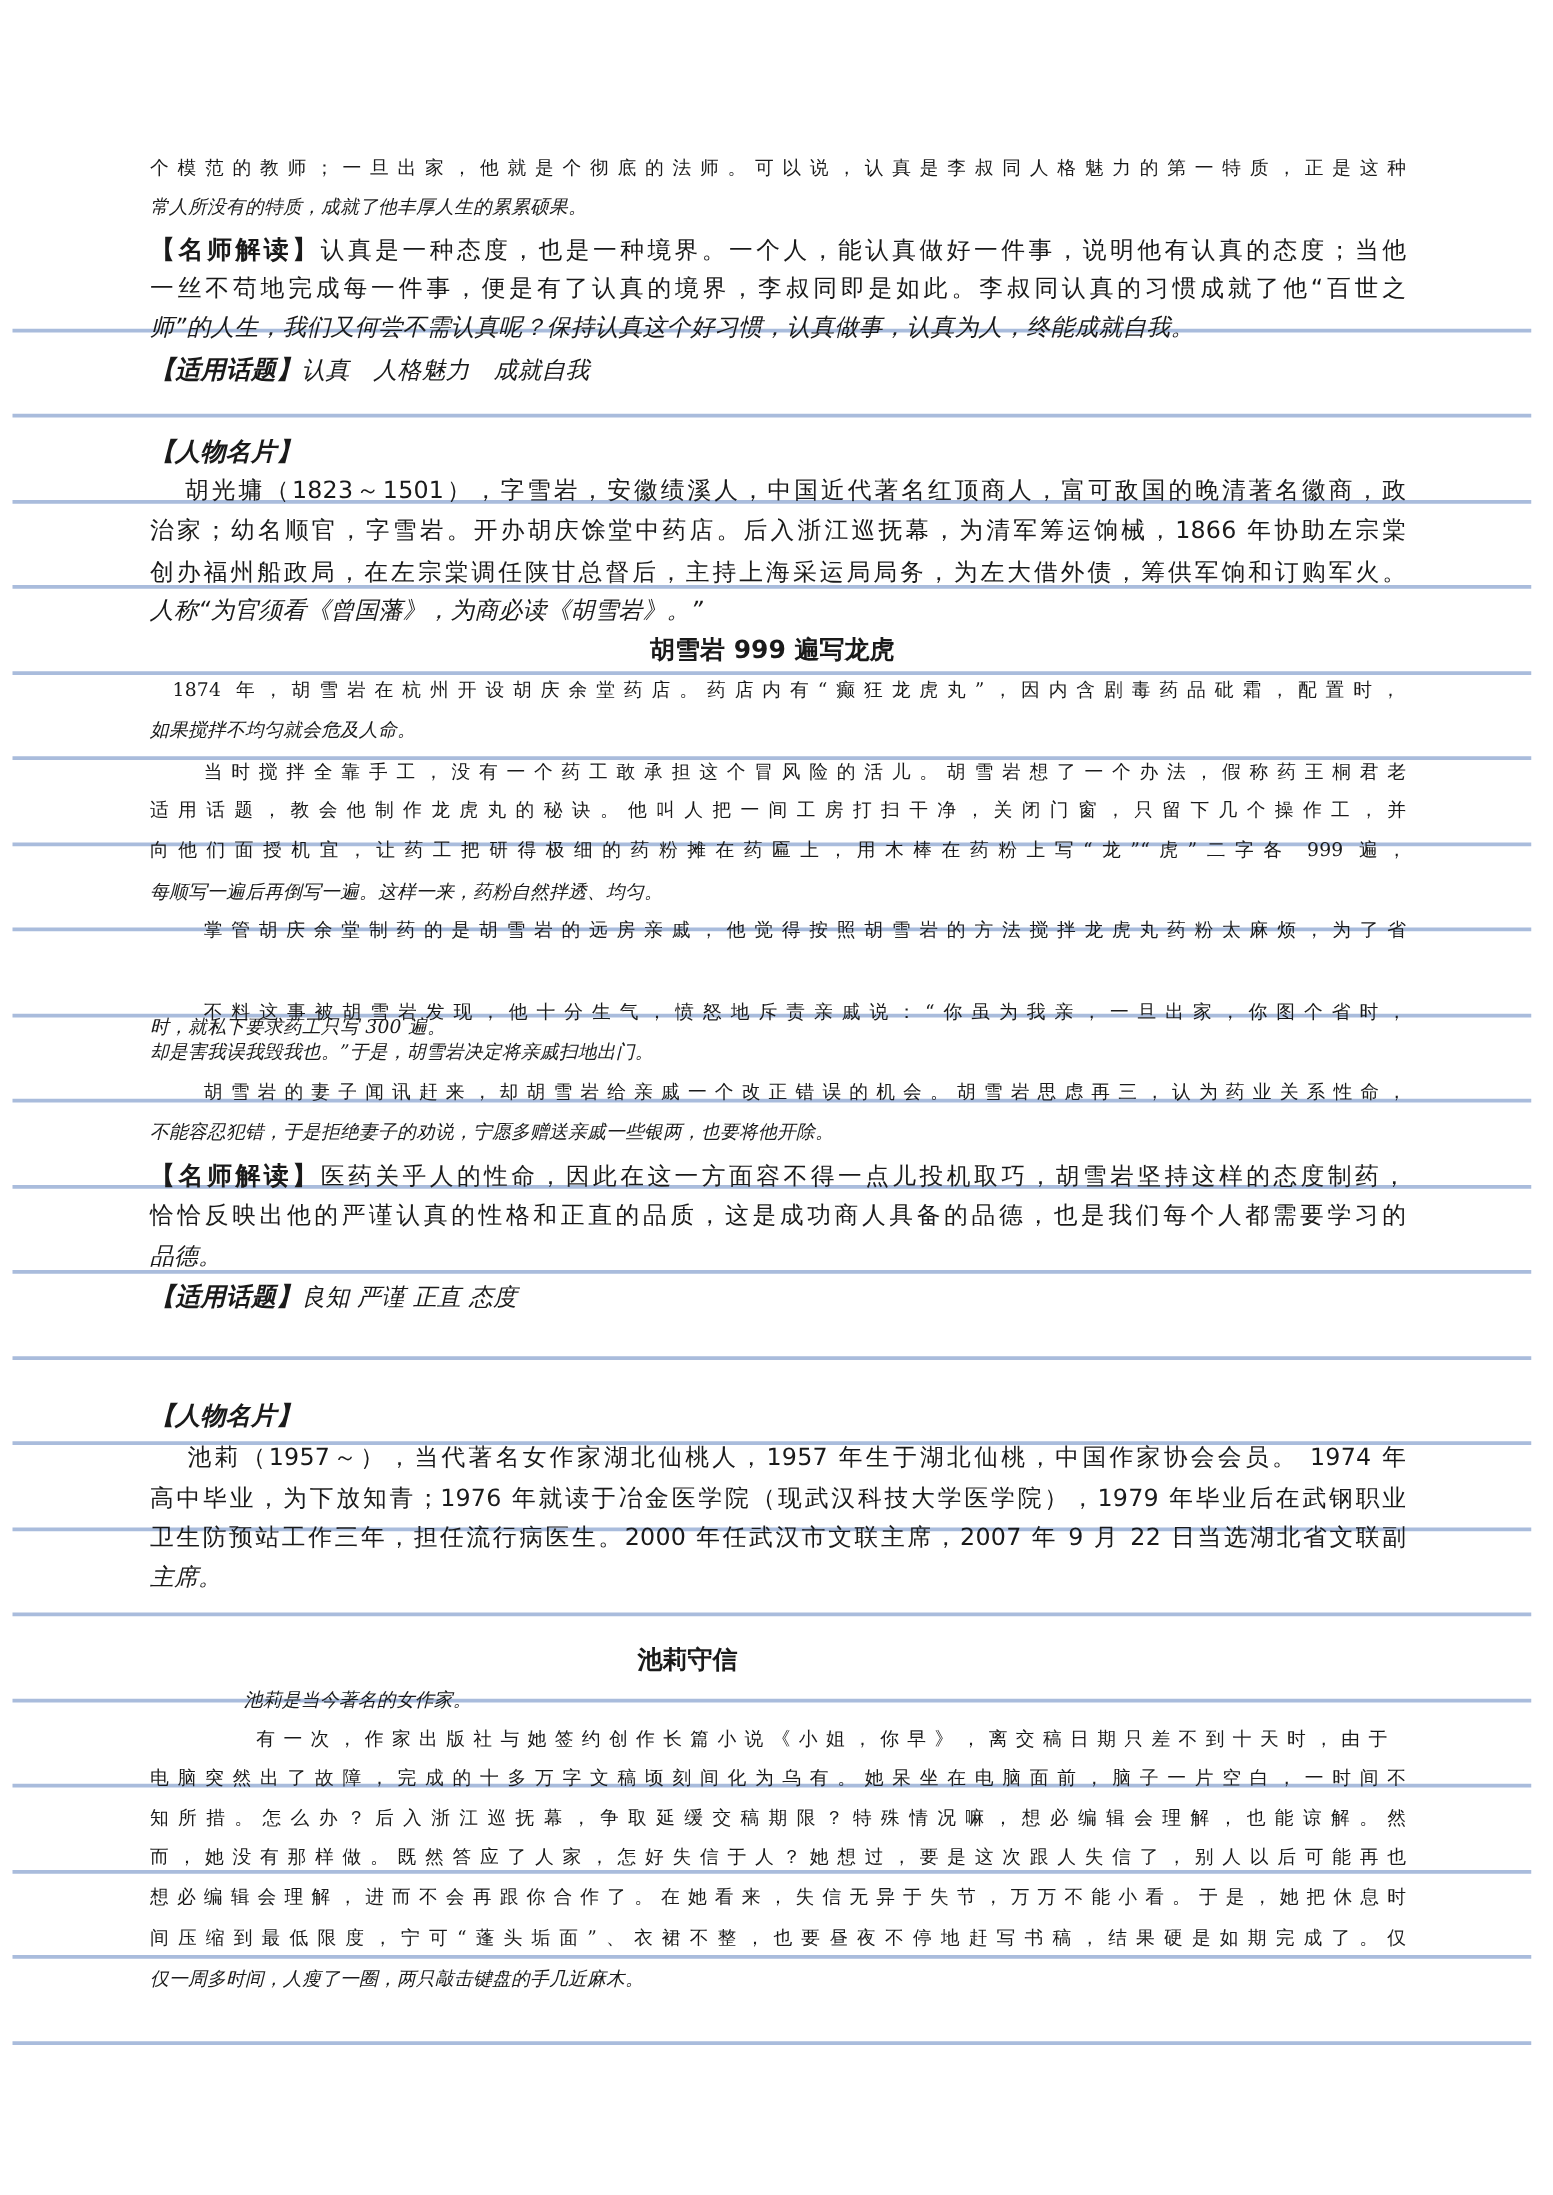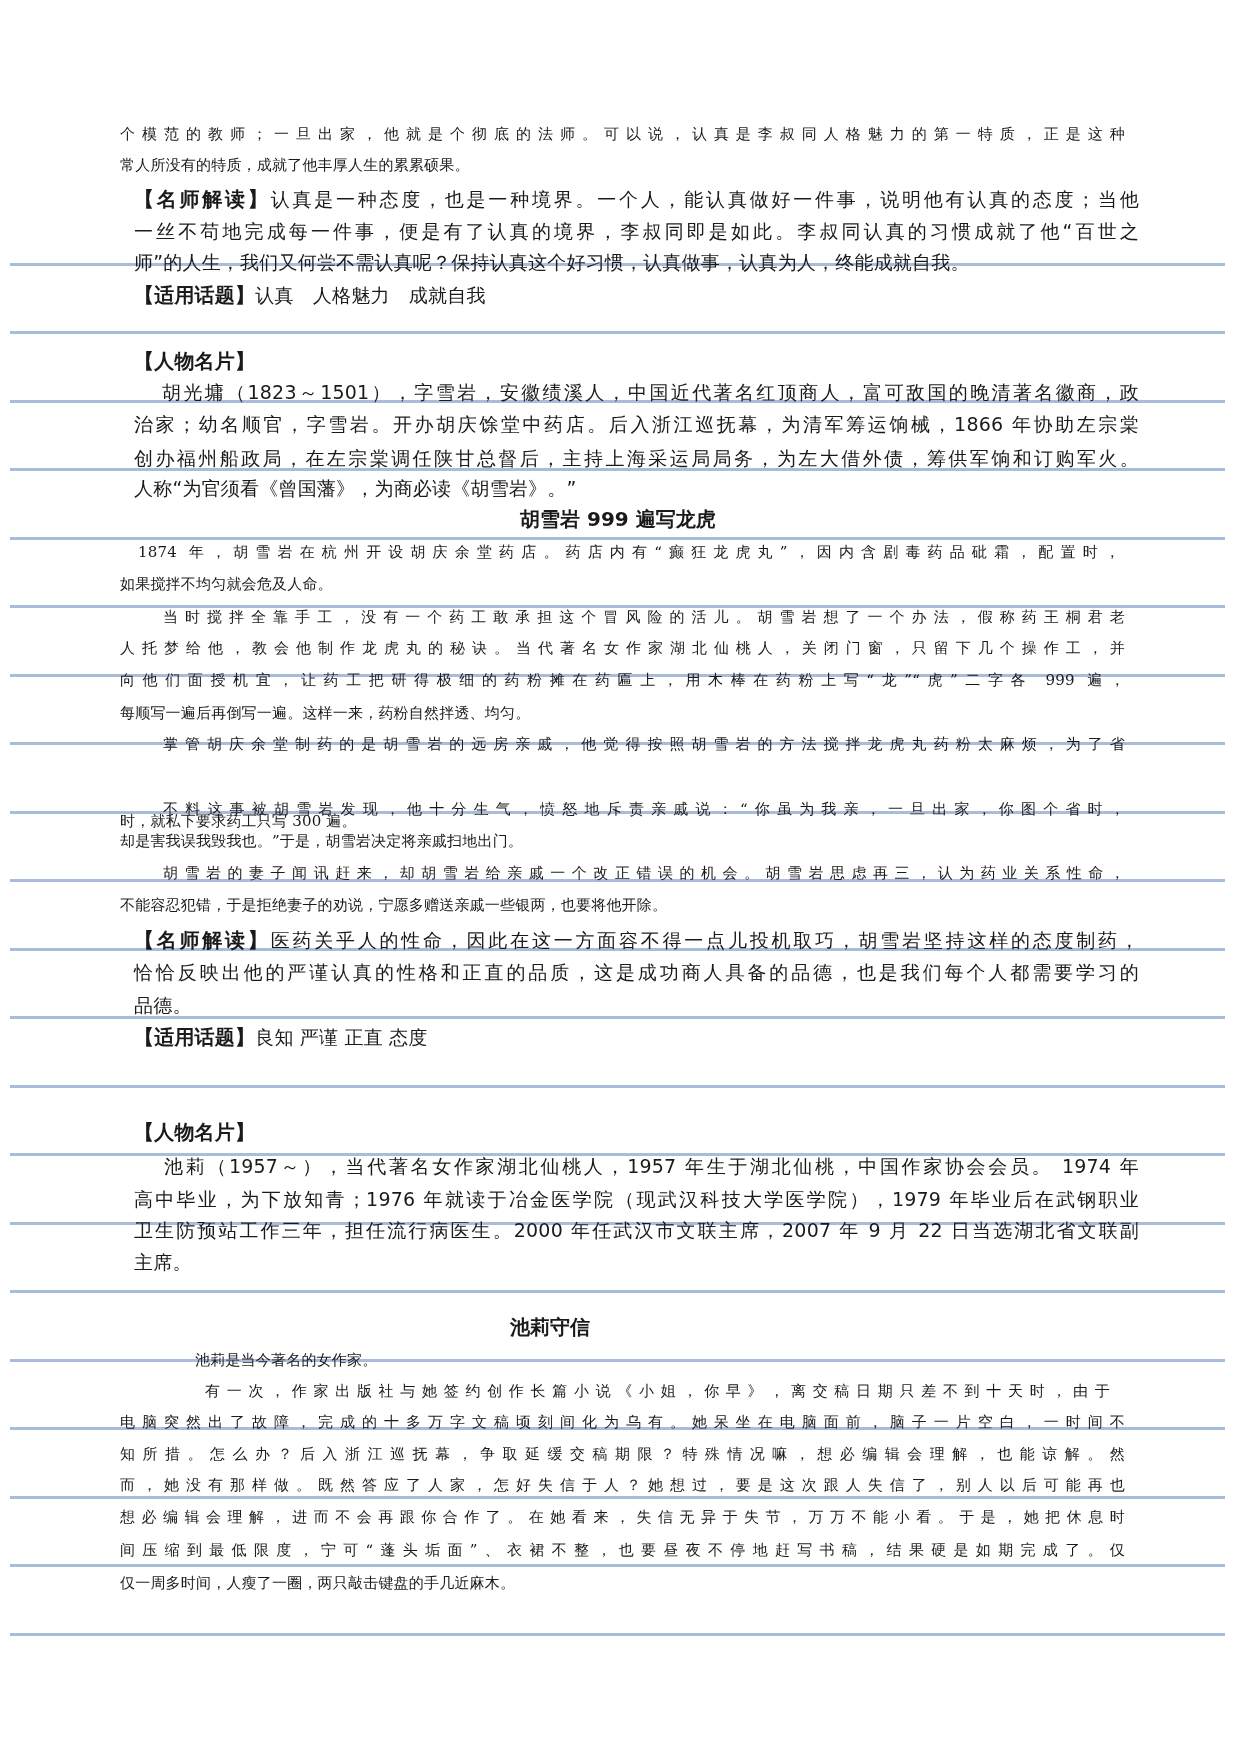--- a/index.html
+++ b/index.html
@@ -1,22 +1,22 @@
 <!DOCTYPE html>
 <html><head>
 <meta charset="utf-8">
 <style>
   html, body { margin: 0; padding: 0; background: #ffffff; }
   body { width: 1242px; height: 1756px; position: relative; overflow: hidden;
          font-family: "DejaVu Serif", "Liberation Serif", serif; color: #1a1a1a; }
   .rule { position: absolute; left: 10px; width: 1215px; height: 3px; background: #a9bcdc; }
   .ln { position: absolute; left: 120px; width: 1005px; font-size: 15px; line-height: 26px;
         white-space: nowrap; text-align: justify; text-align-last: justify; letter-spacing: 0.2px; }
-  .ln.last { text-align-last: left; }
-  .ln.sans { font-family: "DejaVu Sans", "Liberation Sans", sans-serif; font-size: 19px; margin-left: 14px; }
+  .ln.last { text-align-last: left; font-style: italic; }
+  .ln.sans { font-family: "DejaVu Sans", "Liberation Sans", sans-serif; font-size: 19px; }
   .tag { font-family: "DejaVu Sans", "Liberation Sans", sans-serif; font-weight: bold; font-size: 20px; }
   .title { position: absolute; font-family: "DejaVu Sans", "Liberation Sans", sans-serif;
            font-weight: bold; font-size: 20px; line-height: 26px; white-space: nowrap; }
 </style>
 </head>
 <body>
 
 <div>
   <div class="rule" style="top:263px"></div>
   <div class="rule" style="top:331px"></div>
@@ -55,21 +55,21 @@
   <div class="ln sans" style="top:379px; left:148px; width:977px">胡光墉（1823～1501），字雪岩，安徽绩溪人，中国近代著名红顶商人，富可敌国的晚清著名徽商，政</div>
   <div class="ln sans" style="top:411px">治家；幼名顺官，字雪岩。开办胡庆馀堂中药店。后入浙江巡抚幕，为清军筹运饷械，1866 年协助左宗棠</div>
   <div class="ln sans" style="top:445px">创办福州船政局，在左宗棠调任陕甘总督后，主持上海采运局局务，为左大借外债，筹供军饷和订购军火。</div>
   <div class="ln sans last" style="top:475px">人称“为官须看《曾国藩》，为商必读《胡雪岩》。”</div>
 
   <div class="title" style="top:506px; left:520px">胡雪岩 999 遍写龙虎</div>
 
   <div class="ln" style="top:539px; left:138px; width:982px">1874 年，胡雪岩在杭州开设胡庆余堂药店。药店内有“癫狂龙虎丸”，因内含剧毒药品砒霜，配置时，</div>
   <div class="ln last" style="top:571px">如果搅拌不均匀就会危及人命。</div>
   <div class="ln" style="top:604px; left:163px; width:962px">当时搅拌全靠手工，没有一个药工敢承担这个冒风险的活儿。胡雪岩想了一个办法，假称药王桐君老</div>
-  <div class="ln" style="top:635px">人托梦给他，教会他制作龙虎丸的秘诀。当代著名女作家湖北仙桃人，关闭门窗，只留下几个操作工，并</div>
+  <div class="ln" style="top:635px">适用话题，教会他制作龙虎丸的秘诀。他叫人把一间工房打扫干净，关闭门窗，只留下几个操作工，并</div>
   <div class="ln" style="top:667px">向他们面授机宜，让药工把研得极细的药粉摊在药匾上，用木棒在药粉上写“龙”“虎”二字各 999 遍，</div>
   <div class="ln last" style="top:700px">每顺写一遍后再倒写一遍。这样一来，药粉自然拌透、均匀。</div>
   <div class="ln" style="top:731px; left:163px; width:962px">掌管胡庆余堂制药的是胡雪岩的远房亲戚，他觉得按照胡雪岩的方法搅拌龙虎丸药粉太麻烦，为了省</div>
   <div class="ln last" style="top:808px">时，就私下要求药工只写 300 遍。</div>
   <div class="ln" style="top:796px; left:163px; width:962px">不料这事被胡雪岩发现，他十分生气，愤怒地斥责亲戚说：“你虽为我亲，一旦出家，你图个省时，</div>
   <div class="ln last" style="top:828px">却是害我误我毁我也。”于是，胡雪岩决定将亲戚扫地出门。</div>
   <div class="ln" style="top:860px; left:163px; width:962px">胡雪岩的妻子闻讯赶来，却胡雪岩给亲戚一个改正错误的机会。胡雪岩思虑再三，认为药业关系性命，</div>
   <div class="ln last" style="top:892px">不能容忍犯错，于是拒绝妻子的劝说，宁愿多赠送亲戚一些银两，也要将他开除。</div>
 
   <div class="ln sans" style="top:927px"><span class="tag">【名师解读】</span><span>医药关乎人的性命，因此在这一方面容不得一点儿投机取巧，胡雪岩坚持这样的态度制药，</span></div>

